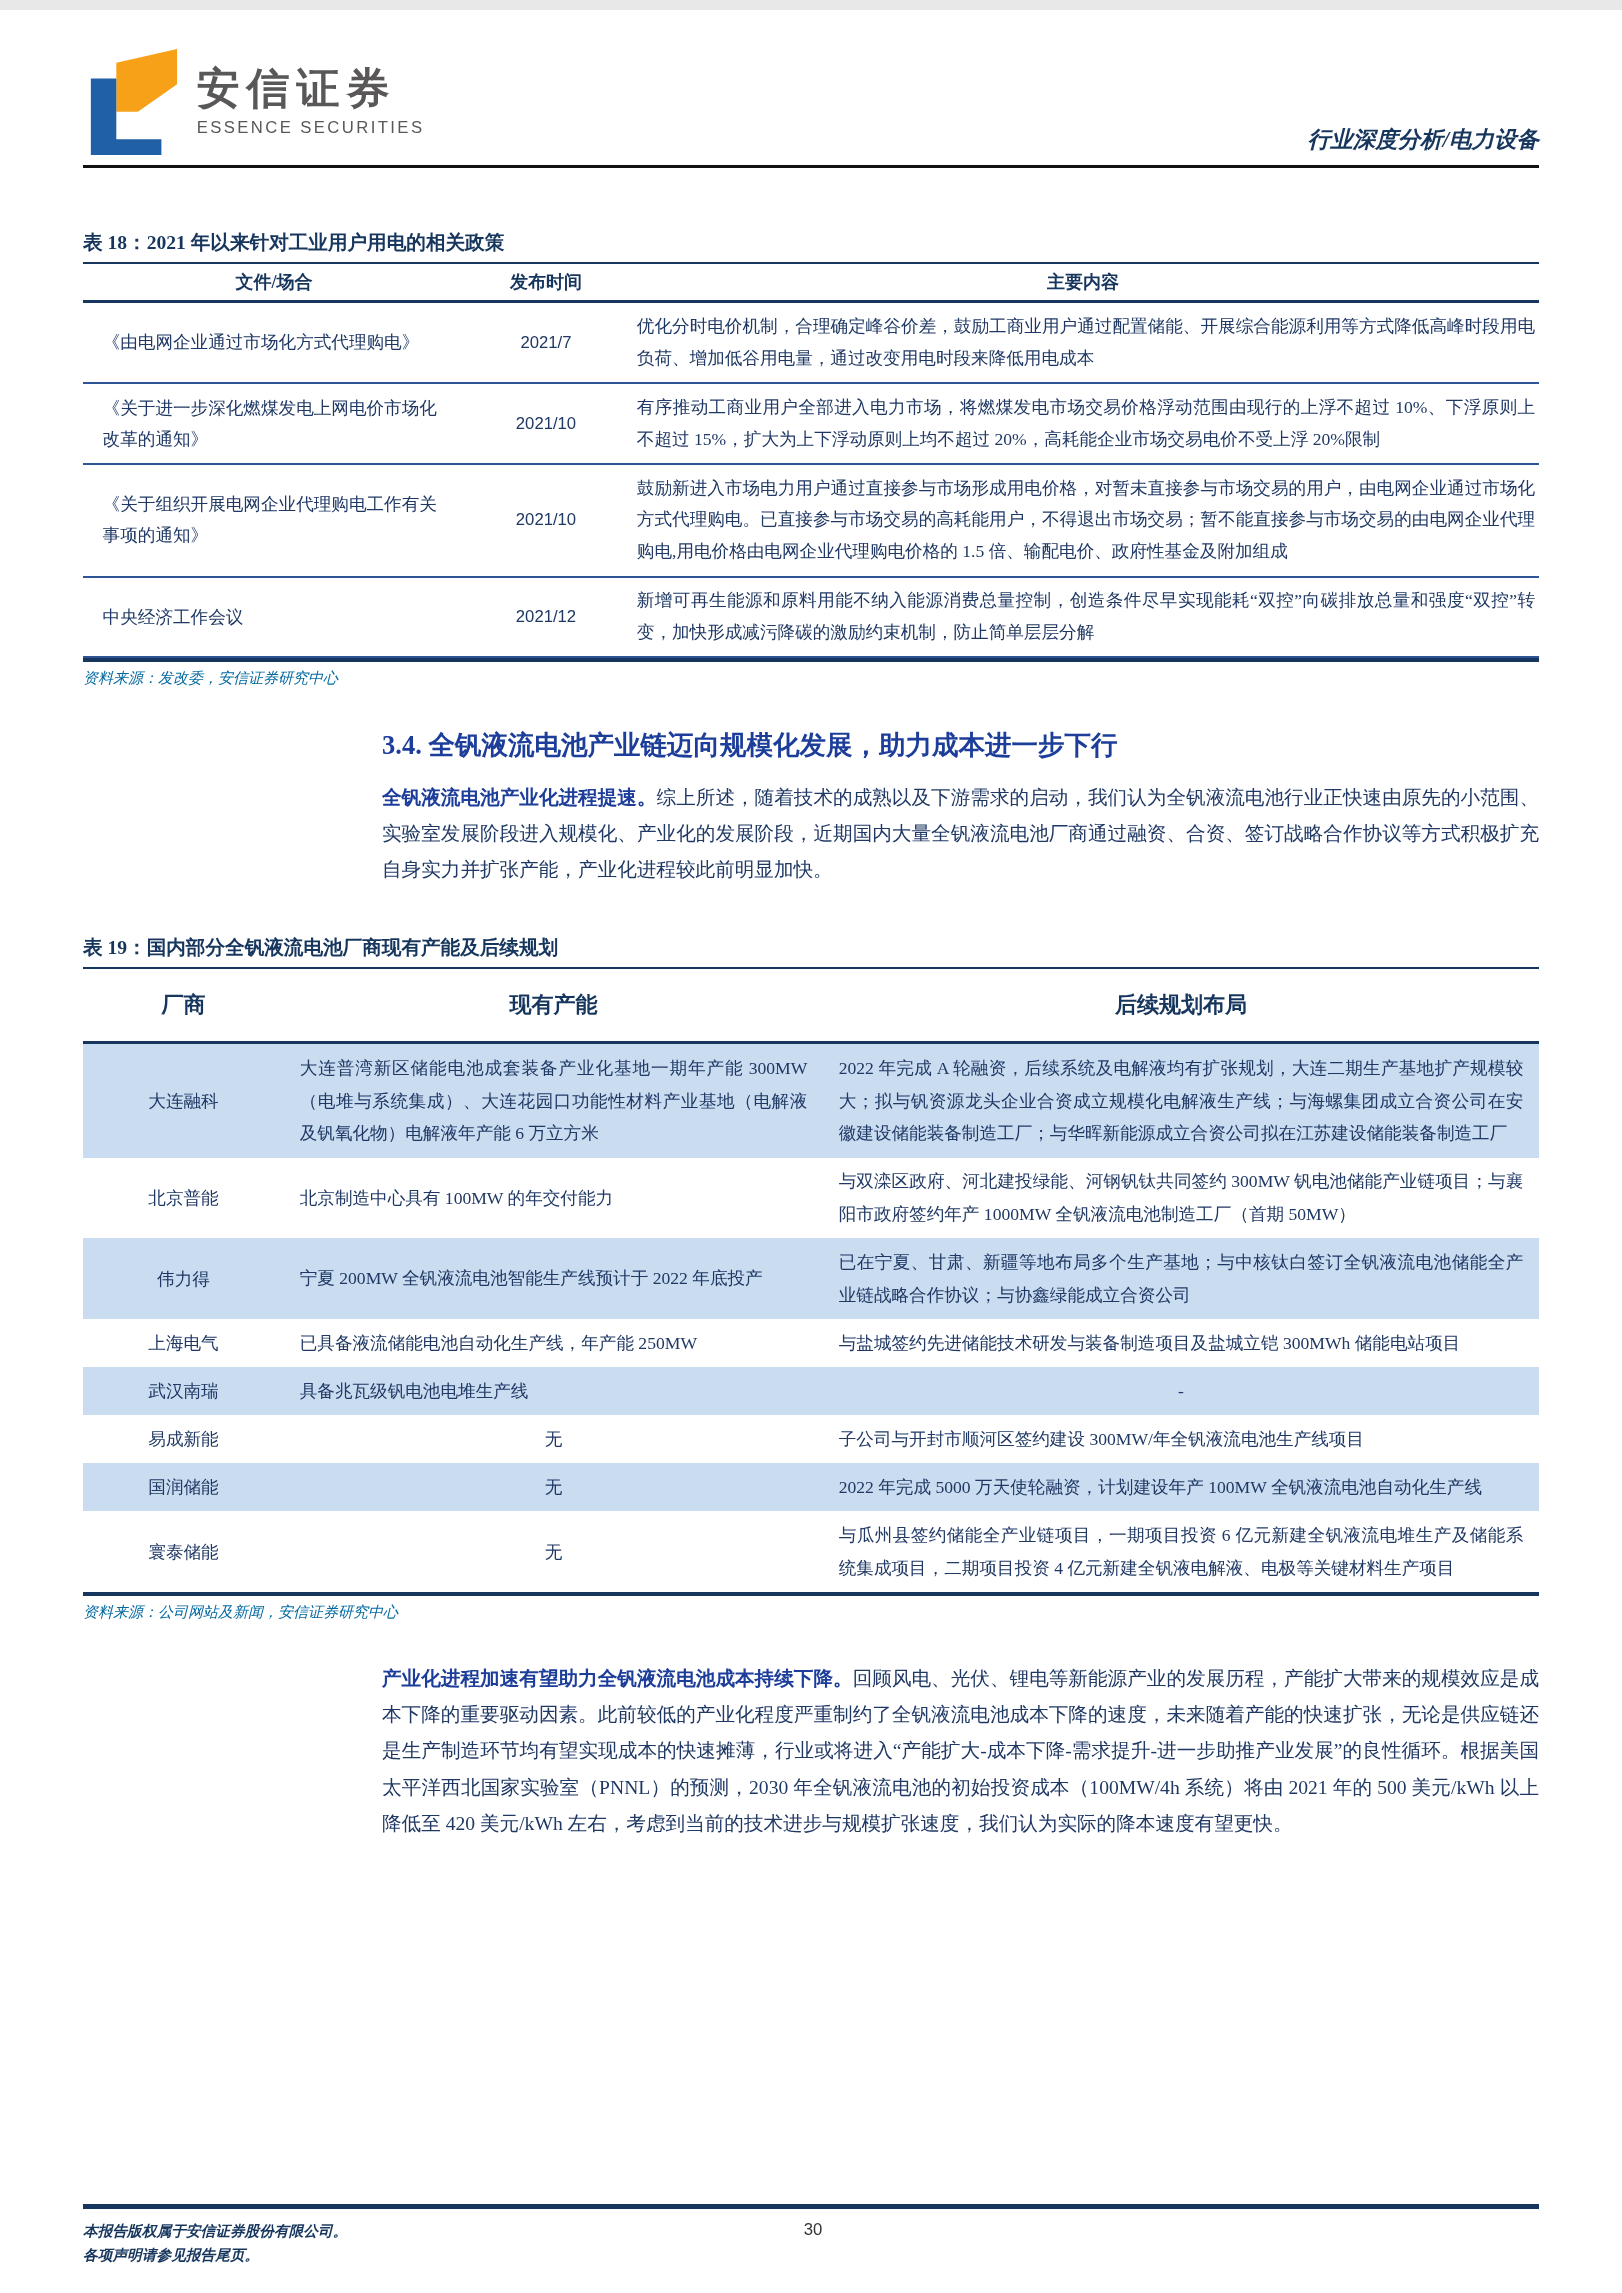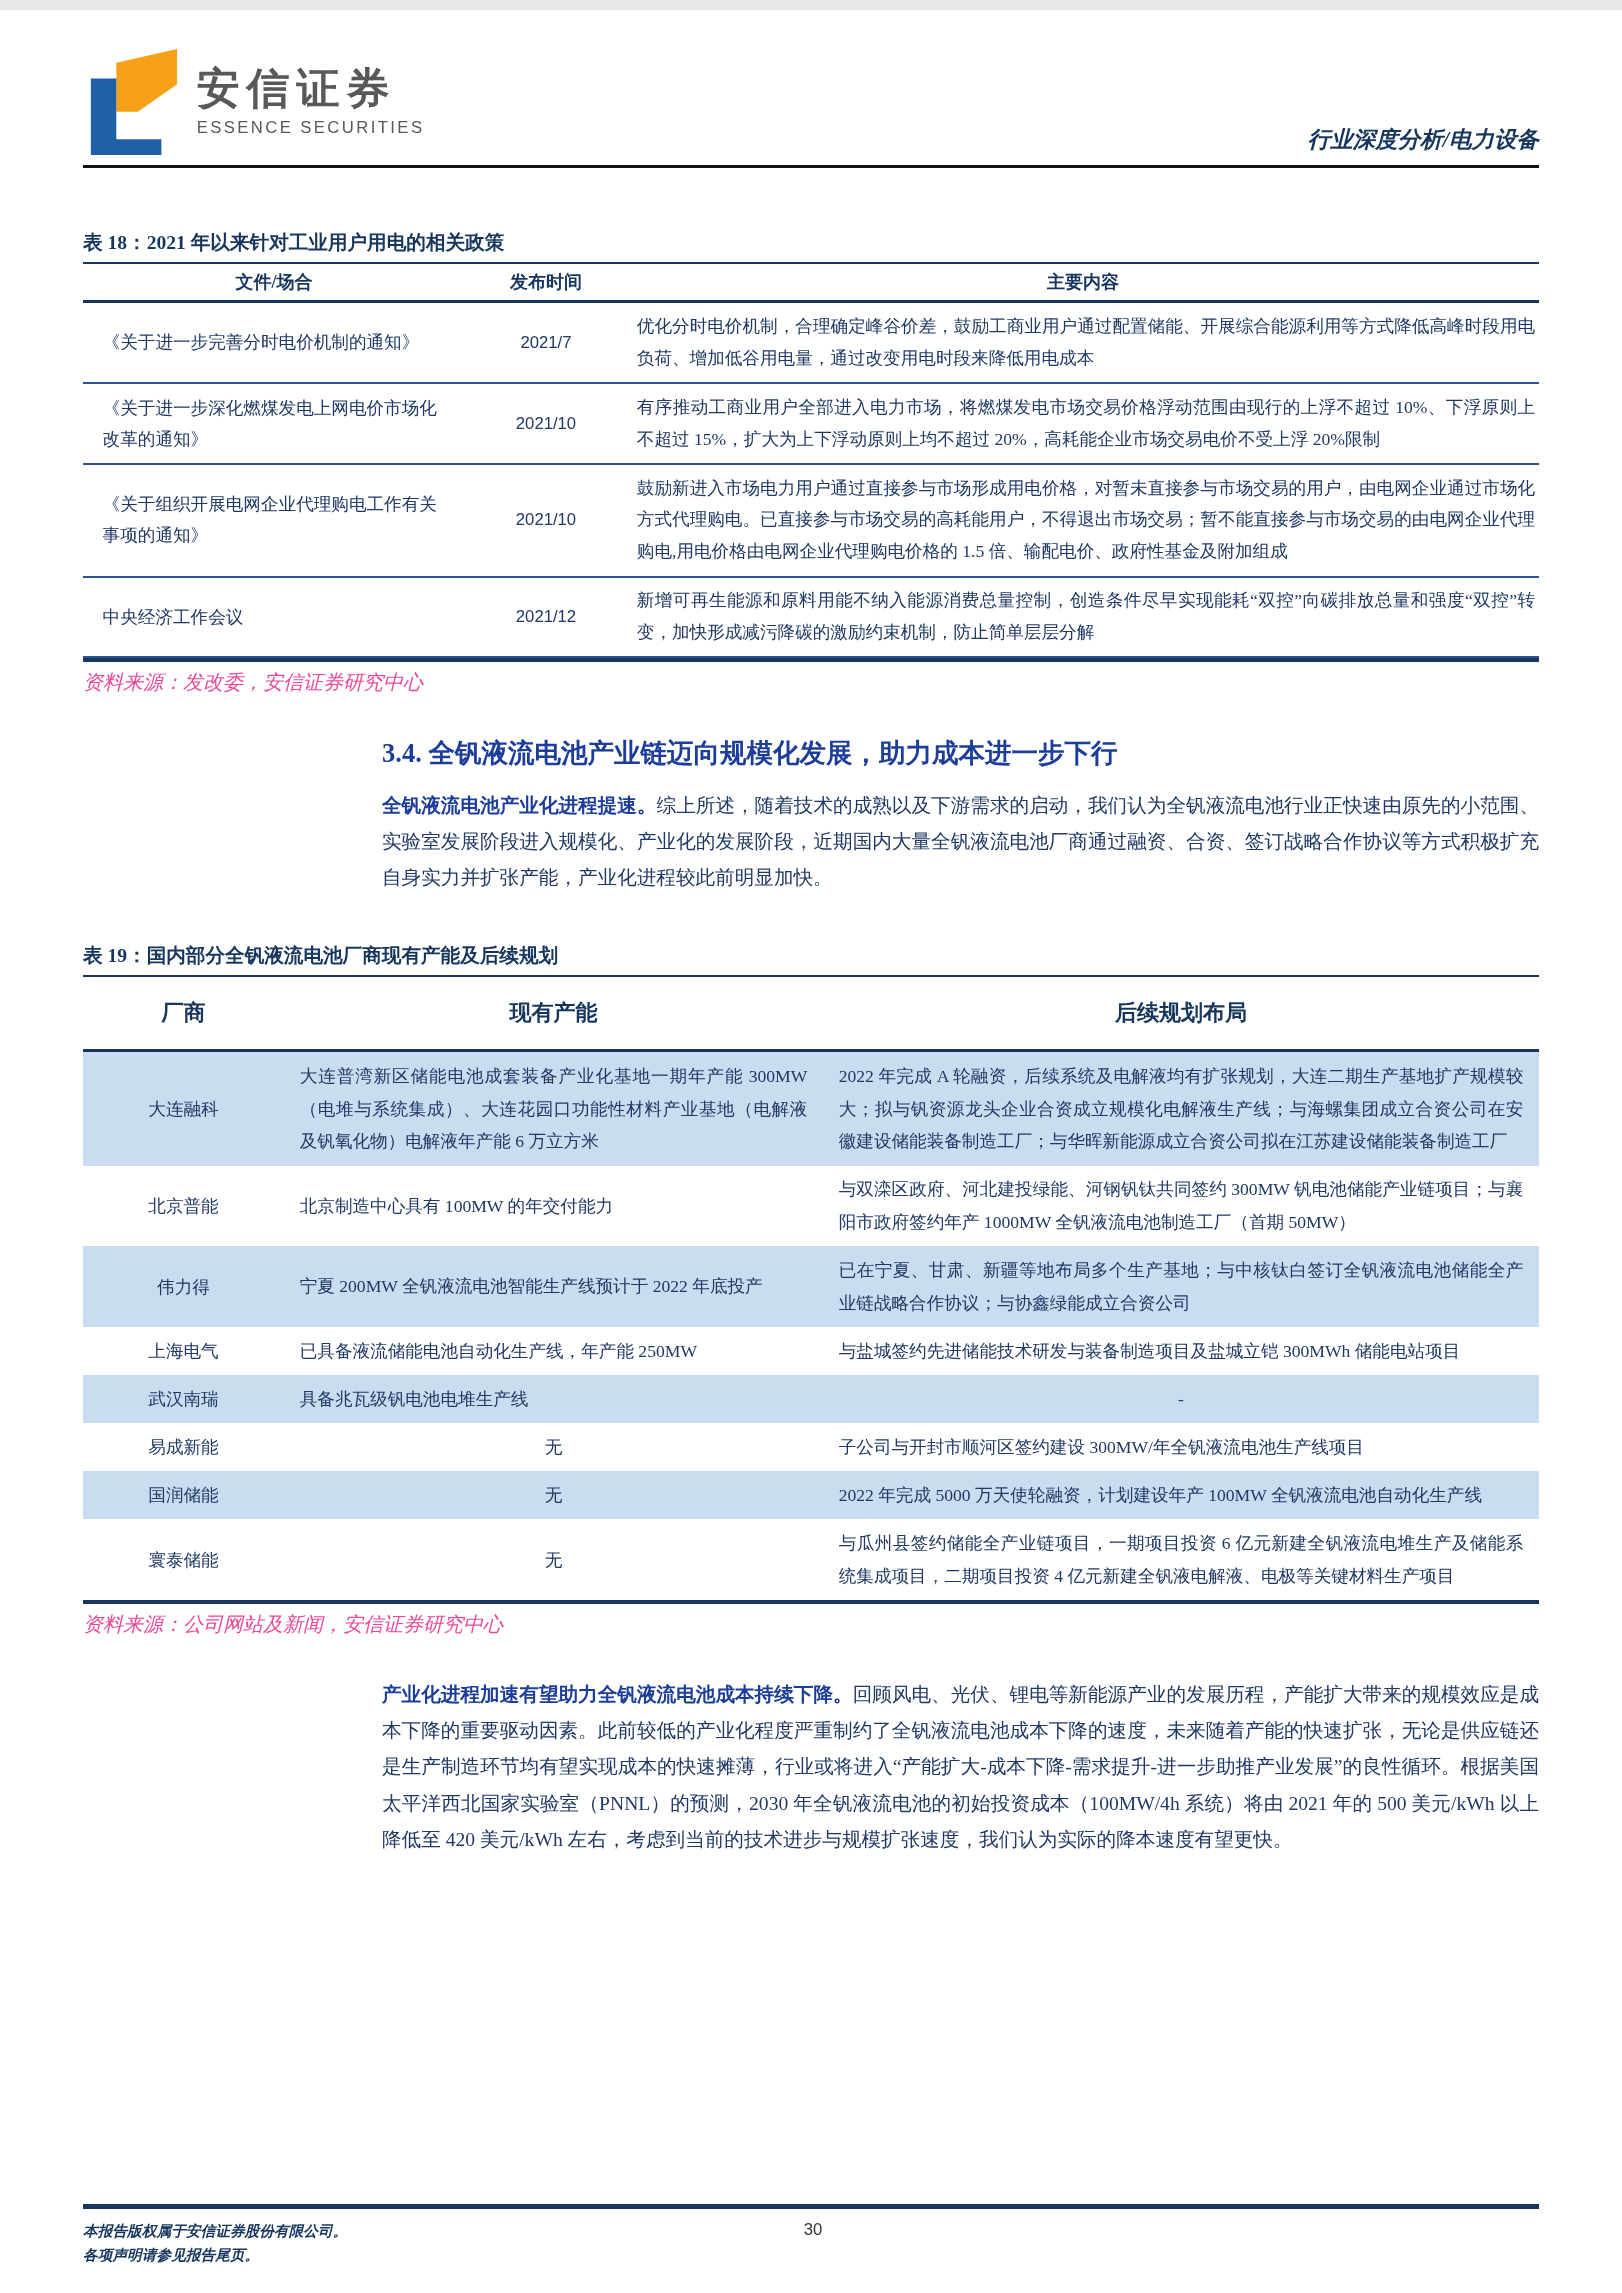--- a/index.html
+++ b/index.html
@@ -16,21 +16,21 @@
   .brand-text{padding-top:17.6px;}
   .brand-cn{font-size:43px; font-weight:bold; color:#595757; letter-spacing:6.9px; font-family:"Liberation Sans",sans-serif; line-height:1.1;}
   .brand-en{font-size:16.7px; color:#595757; letter-spacing:2.4px; font-family:"Liberation Sans",sans-serif; margin-top:5.9px;}
   .report-type{font-size:22.5px; font-weight:bold; font-style:italic; color:#17365D; padding-bottom:2px;}
   .hdr-rule{height:2.9px; background:#111111; margin-top:7.8px;}
 
   
   .tbl-title{font-size:19.6px; font-weight:bold; color:#17365D; margin-bottom:5.9px;}
   .rule-thick{height:2.9px; background:#17365D;}
   .rule-thicker{height:3.9px; background:#17365D;}
-  .src{font-size:20px; font-style:italic; color:#ec4899; margin-top:6.9px;}
+  .src{font-size:15px; font-style:italic; color:#0369a1; margin-top:6.9px;}
 
   
   .t18{margin-top:61px;}
   .t18-head{display:grid; grid-template-columns:382px 162px 1fr; align-items:center;
             font-weight:bold; color:#17365D; font-size:18px; padding:5.9px 0;}
   .t18-head div{text-align:center;}
   .t18-row{display:grid; grid-template-columns:382px 162px 1fr; border-bottom:2px solid #2F5496; font-size:17.6px;}
   .t18-row:last-of-type{border-bottom:none;}
   .t18-row .c1{display:flex; align-items:center; padding:7.8px 11.8px 7.8px 19.6px; line-height:1.75; text-align:left;}
   .t18-row .c2{display:flex; align-items:center; justify-content:center; font-family:"Liberation Sans",sans-serif; font-size:16.7px;}
@@ -88,21 +88,21 @@
       <div class="tbl-title">表 18：2021 年以来针对工业用户用电的相关政策</div>
       <div class="rule-thick"></div>
       <div class="t18-head">
         <div>文件/场合</div>
         <div>发布时间</div>
         <div>主要内容</div>
       </div>
       <div class="rule-thick"></div>
 
       <div class="t18-row">
-        <div class="c1">《关于进一步完善分时电价机制的通知》</div>
+        <div class="c1">《由电网企业通过市场化方式代理购电》</div>
         <div class="c2">2021/7</div>
         <div class="c3">优化分时电价机制，合理确定峰谷价差，鼓励工商业用户通过配置储能、开展综合能源利用等方式降低高峰时段用电负荷、增加低谷用电量，通过改变用电时段来降低用电成本</div>
       </div>
       <div class="t18-row">
         <div class="c1">《关于进一步深化燃煤发电上网电价市场化改革的通知》</div>
         <div class="c2">2021/10</div>
         <div class="c3">有序推动工商业用户全部进入电力市场，将燃煤发电市场交易价格浮动范围由现行的上浮不超过 10%、下浮原则上不超过 15%，扩大为上下浮动原则上均不超过 20%，高耗能企业市场交易电价不受上浮 20%限制</div>
       </div>
       <div class="t18-row">
         <div class="c1">《关于组织开展电网企业代理购电工作有关事项的通知》</div>

